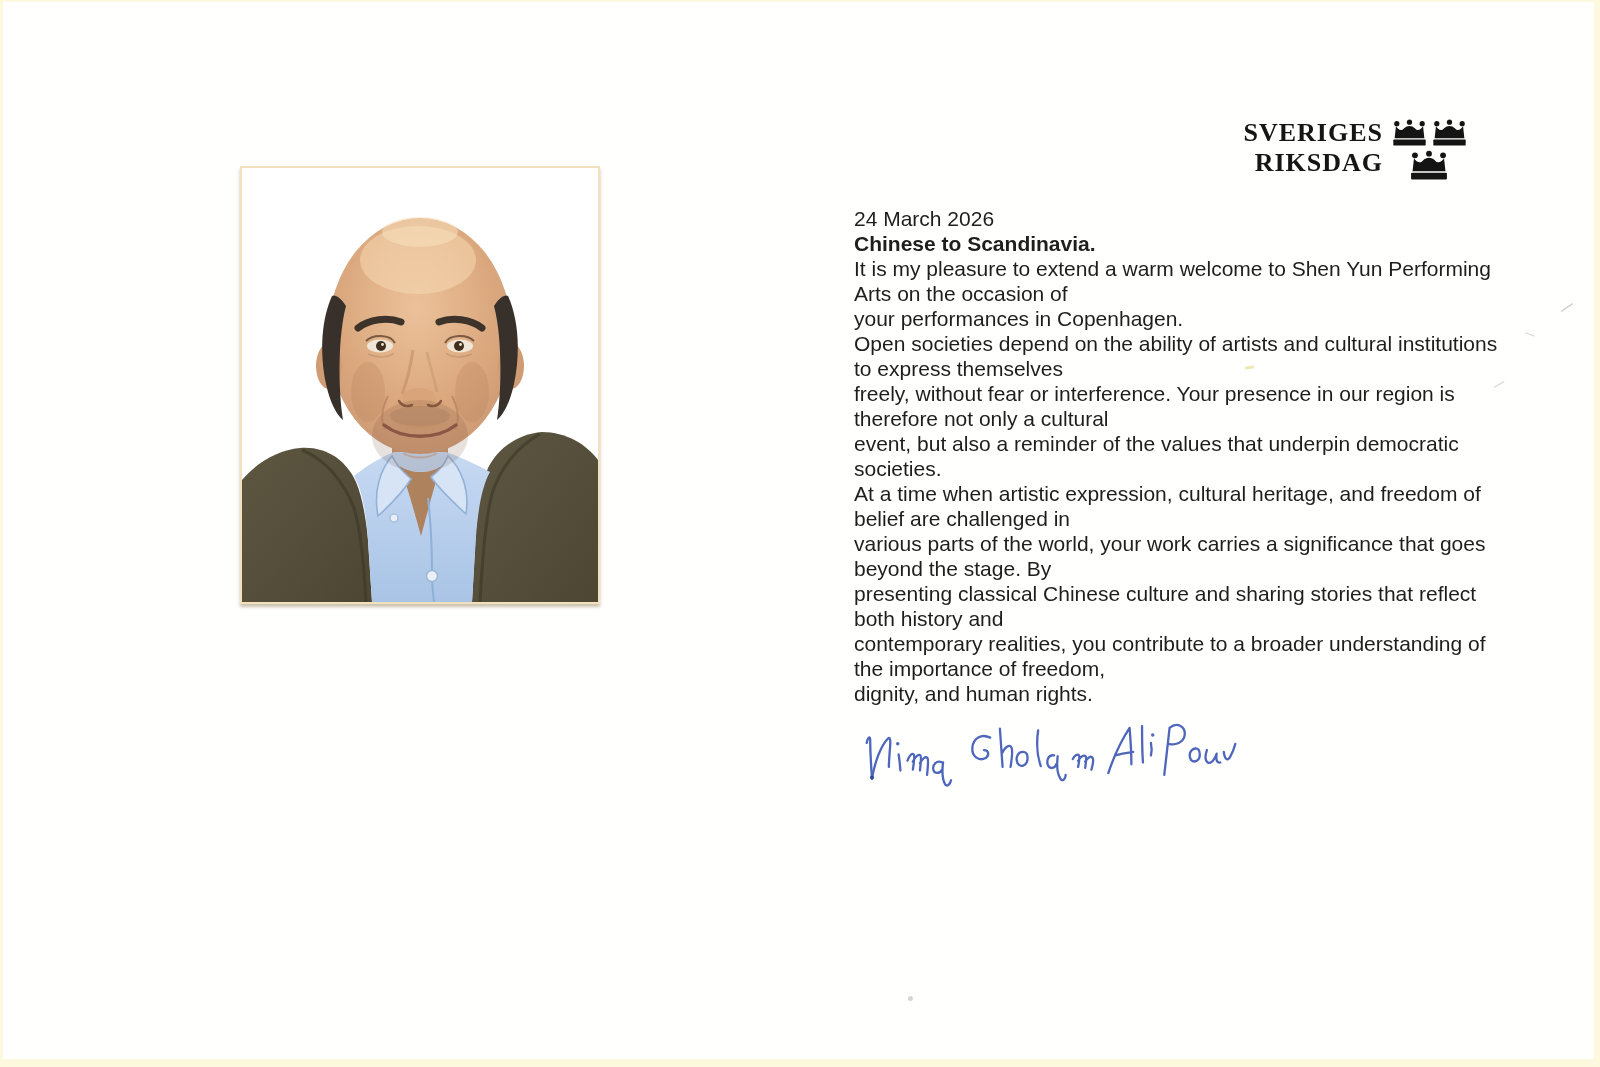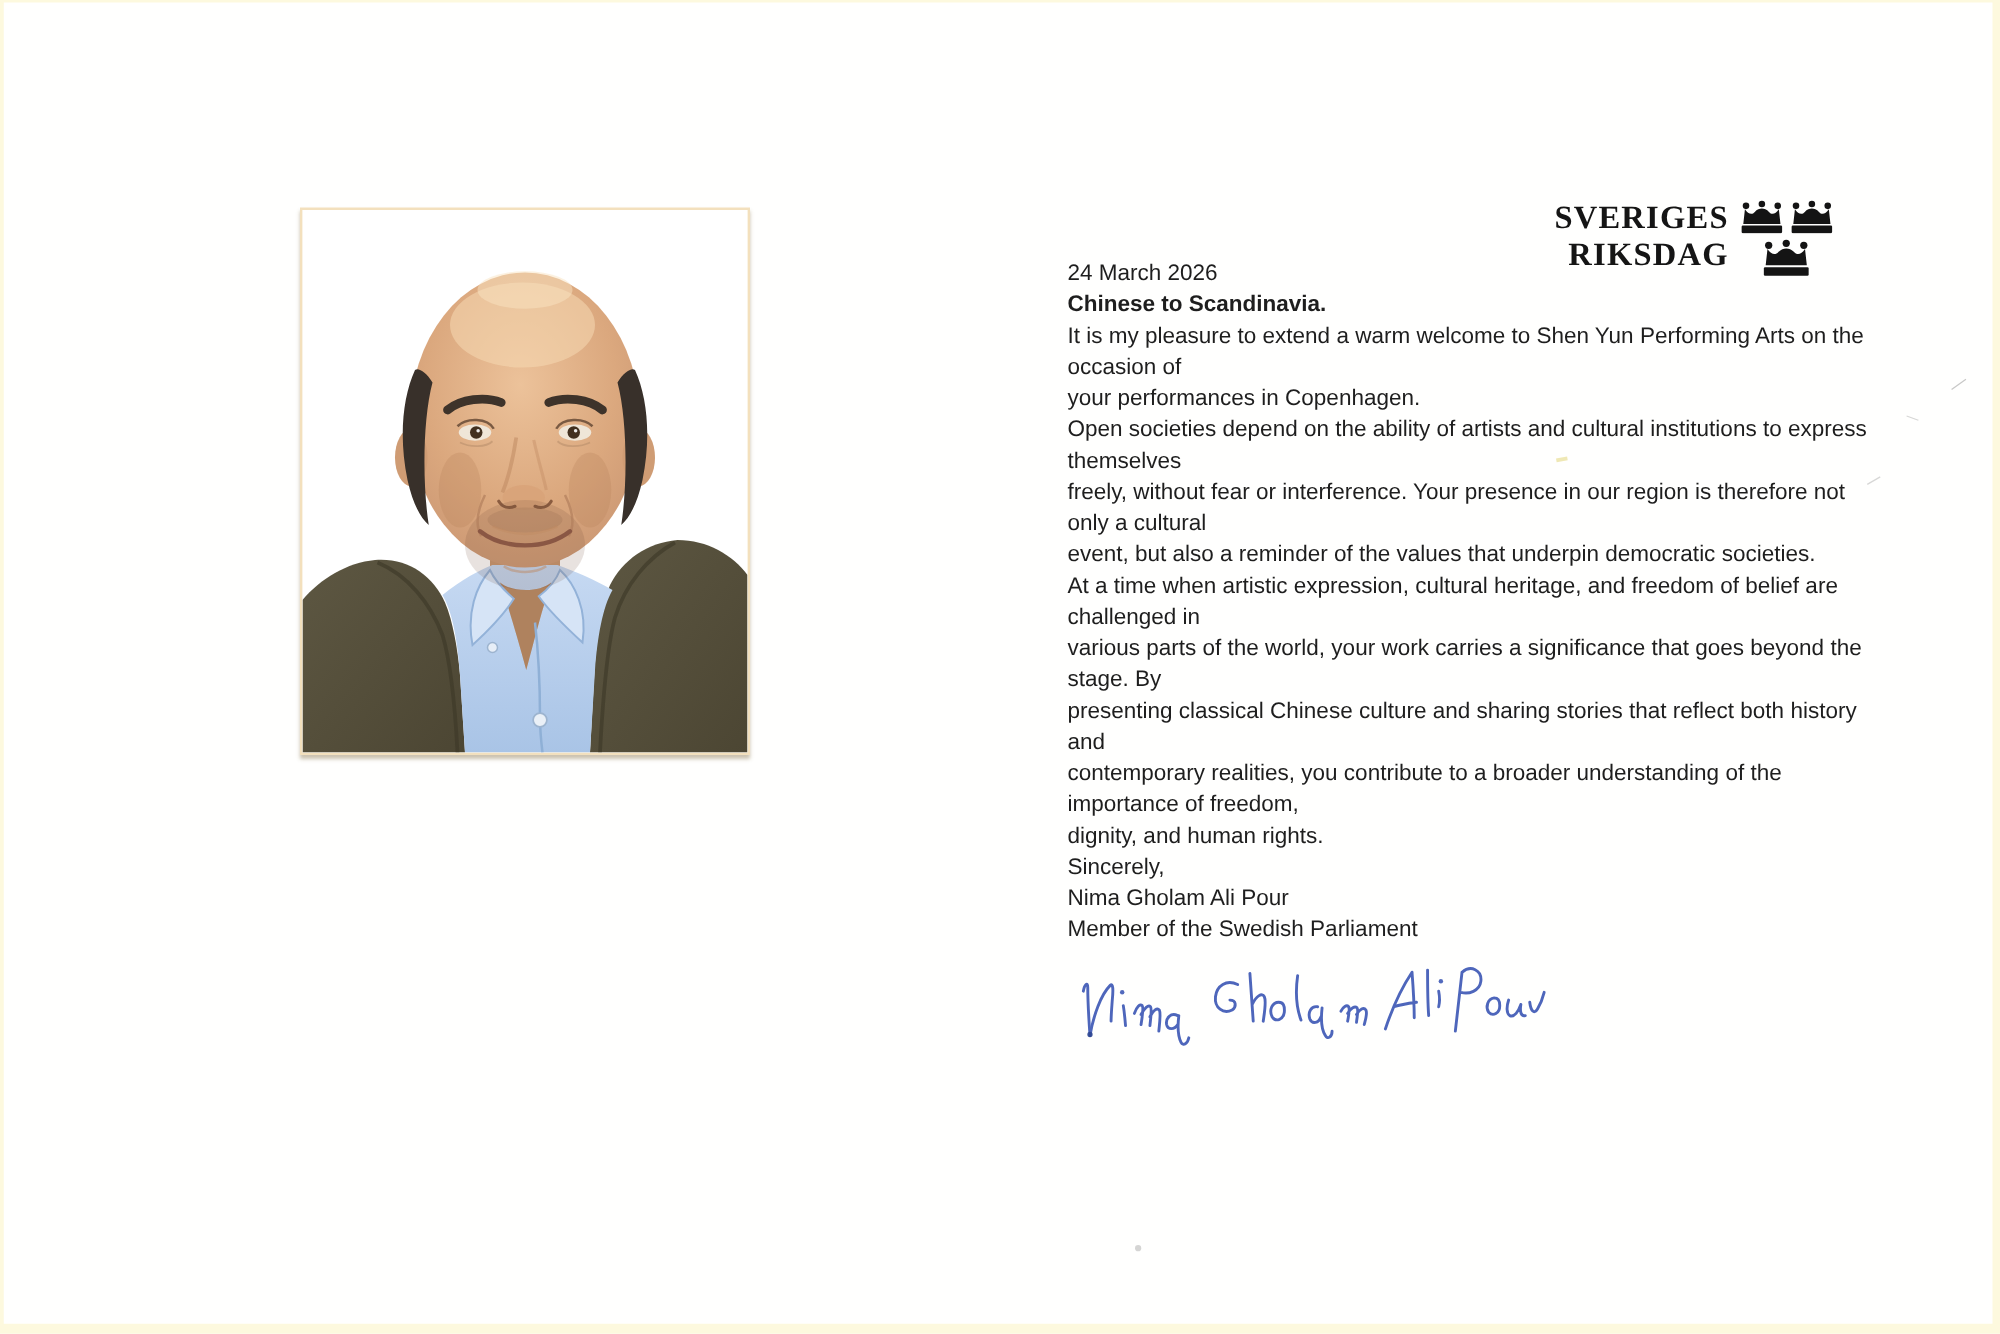--- a/index.html
+++ b/index.html
@@ -9,38 +9,38 @@
     font-family:"Liberation Sans", sans-serif;
   }
   .sheet{
     position:absolute;top:2px;left:3px;right:6px;bottom:8px;
     background:#fffffe;
   }
 
   
   .logo{
     position:absolute;top:116px;right:124px;
-    display:flex;align-items:flex-start;gap:9px;margin-top:41px;
+    display:flex;align-items:flex-start;gap:9px;
   }
   .logo-text{
     font-family:"Liberation Serif", serif;
     font-weight:600;font-size:26px;line-height:30px;
     letter-spacing:1px;color:#151515;text-align:right;
   }
   .crowns{width:78px;}
   .crown-row-top{display:flex;gap:5px;}
   .crown-row-bottom{margin:3px 0 0 17px;}
   .crown-sm{width:35px;height:28px;}
   .crown-lg{width:40px;height:31px;}
   .crowns svg{fill:#141414;display:block;}
 
   
   .letter{
     position:absolute;left:851px;top:204px;width:648px;
-    font-size:18px;line-height:25px;color:#1e1e1e;
+    font-size:21px;line-height:25px;color:#1e1e1e;
   }
   .letter p{margin:0;white-space:pre-line;}
   .p-date{margin-bottom:34px;}
   .p-salutation{font-weight:700;margin-bottom:17px;}
   .p-body{margin-bottom:26px;}
   .p-body-last{margin-bottom:25px;}
   .p-closing{margin-bottom:0;}
   .signature-wrap{margin:10px 0 0 2px;}
   .signature-wrap svg{display:block;}
   .sig-stroke{
@@ -194,23 +194,20 @@
     <p class="p-body">It is my pleasure to extend a warm welcome to Shen Yun Performing Arts on the occasion of
 your performances in Copenhagen.</p>
     <p class="p-body">Open societies depend on the ability of artists and cultural institutions to express themselves
 freely, without fear or interference. Your presence in our region is therefore not only a cultural
 event, but also a reminder of the values that underpin democratic societies.</p>
     <p class="p-body">At a time when artistic expression, cultural heritage, and freedom of belief are challenged in
 various parts of the world, your work carries a significance that goes beyond the stage. By
 presenting classical Chinese culture and sharing stories that reflect both history and
 contemporary realities, you contribute to a broader understanding of the importance of freedom,
 dignity, and human rights.</p>
-    <p class="p-closing">Sincerely,
-Nima Gholam Ali Pour
-Member of the Swedish Parliament</p>
 
     <div class="signature-wrap">
       <svg width="382" height="85" viewBox="0 0 430 95">
         <title>Nima Gholam AliPour</title>
         <g class="sig-stroke">
 
           <path d="M12,30 C13,24 16,21 16,27 C16,40 17,56 18,70"></path>
           <path d="M18,70 C21,52 28,33 36,25 C39,22 39,29 38,39 C37.5,46 37,52 37,57"></path>
           <path d="M48,43 C49,49 49.5,55 50,61"></path>
           <path d="M58,50 C60,44 63,41 65,43 C66.5,45 65,53 64,60 M64,51 C67,45 70.5,42 72.5,44 C74,46 72.5,55 72,61 M72,53 C75,47 78.5,44.5 80.5,47 C82,50 80.5,60 80,66"></path>

